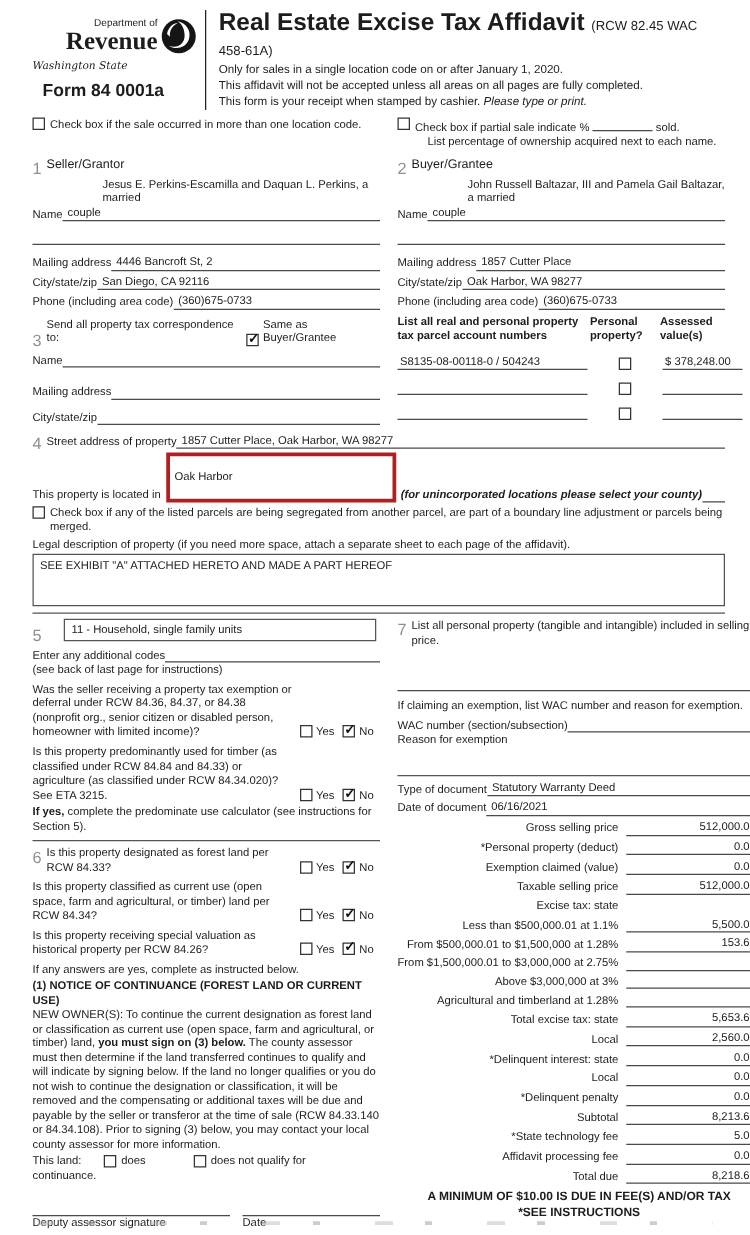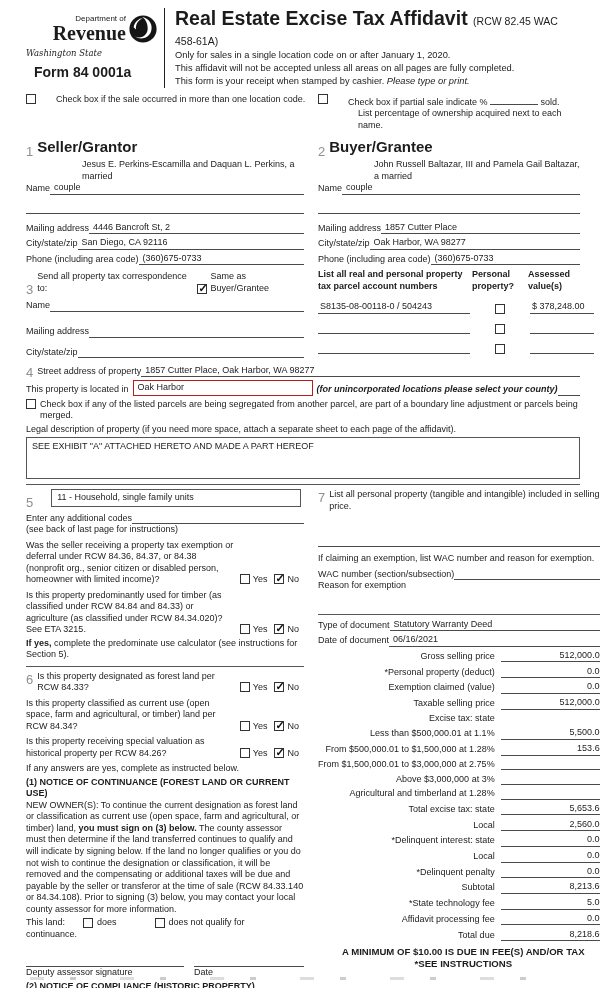--- a/index.html
+++ b/index.html
@@ -27,37 +27,37 @@
   .rev{font-family:"Liberation Serif",serif;font-weight:bold;font-size:20px;line-height:.9;text-align:right;margin-right:2px}
   .wast{font-family:"DejaVu Serif",serif;font-style:italic;font-size:8.5px;text-align:left;margin-top:4px;padding-right:6px}
   .formno{font-weight:bold;font-size:14px;margin-top:5px;text-align:left;padding-left:8px}
   .swirl{width:30px;height:30px;flex:none;margin-top:2px}
   .titleblk{border-left:1.5px solid #222;padding-left:10px;margin-left:6px;flex:1}
   .title{font-size:19.5px;font-weight:bold;line-height:1.05}
   .title small{font-size:10.5px;font-weight:normal}
   .sub{font-size:9.3px;margin-top:1px}
   
   .topchk{display:flex;margin-top:6px}
-  .topchk .half{display:flex;align-items:flex-start;gap:20px}
+  .topchk .half{display:flex;align-items:flex-start;gap:4px}
   
   .cols{display:flex}
   .lcol{width:292px;flex:none;padding-right:14px;box-sizing:border-box}
   .rcol{flex:1}
   .sechead{display:flex;align-items:flex-end;margin-top:6px}
-  .sechead .h{font-weight:bold;font-size:15px}
+  .sechead .h{font-weight:normal;font-size:10px}
   .indent1{padding-left:56px;margin-top:3px}
   .mt2{margin-top:2px}.mt3{margin-top:3px}.mt4{margin-top:4px}.mt6{margin-top:6px}.mt8{margin-top:8px}
   
   .ptable .phead{display:flex;font-weight:bold;margin-top:4px}
   .ptable .c1{width:150px}.ptable .c2{width:52px;padding:0 4px}.ptable .c3{width:62px}
   .prow{display:flex;align-items:flex-end;margin-top:9px}
   .prow .c1{border-bottom:1px solid #4a4a4a;min-height:10px;padding-left:2px;text-align:left}
   .prow .c2{display:flex;justify-content:center}
   .prow .c3{border-bottom:1px solid #4a4a4a;min-height:10px;text-align:left;padding-left:2px}
-  .locbox{display:inline-block;border:1px solid #b91c1c;min-width:170px;padding:1px 4px;margin:0 4px}
+  .locbox{display:inline-block;border:3px solid #b91c1c;min-width:170px;padding:11px 4px;margin:0 4px}
   .legalbox{border:1px solid #555;min-height:34px;padding:3px 5px;margin-top:2px}
   .codebox{border:1px solid #555;display:inline-block;min-width:238px;padding:2px 5px;margin-left:14px}
   .hr{border-top:1px solid #555;margin-top:5px}
   
   .trow{display:flex;justify-content:flex-end;align-items:flex-end;margin-top:3.2px}
   .tlabel{text-align:right;white-space:nowrap}
   .tval{width:104px;border-bottom:1px solid #4a4a4a;text-align:right;padding-right:4px;margin-left:6px;min-height:10px;flex:none}
   .texcise{text-align:right;padding-right:114px;margin-top:3.2px}
   .minimum{font-weight:bold;text-align:center;font-size:9.6px;margin-top:5px}
   .noise{position:absolute;left:30px;right:30px;bottom:8px;height:3px;

